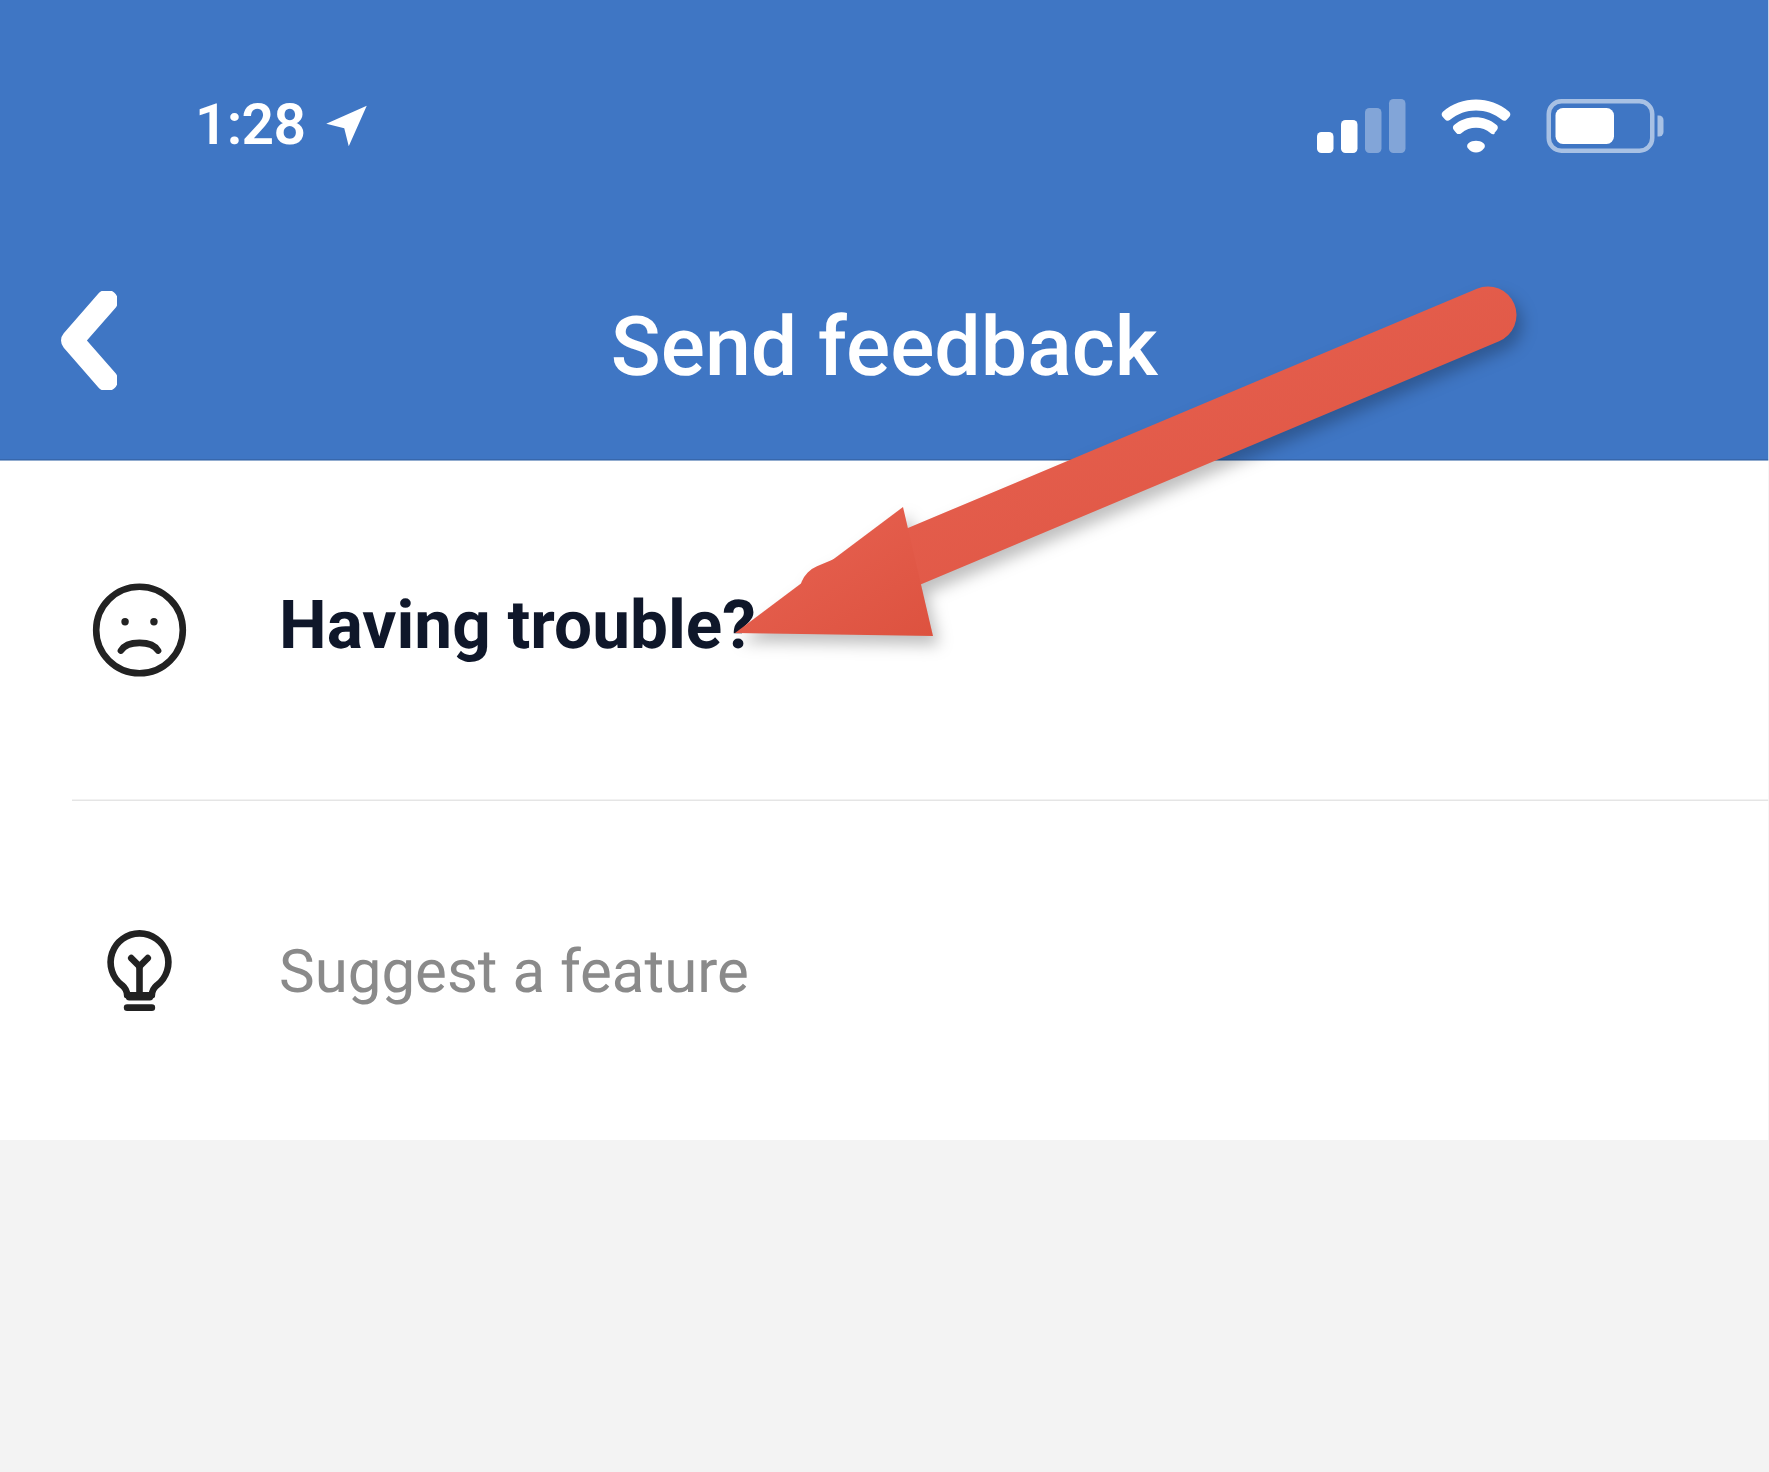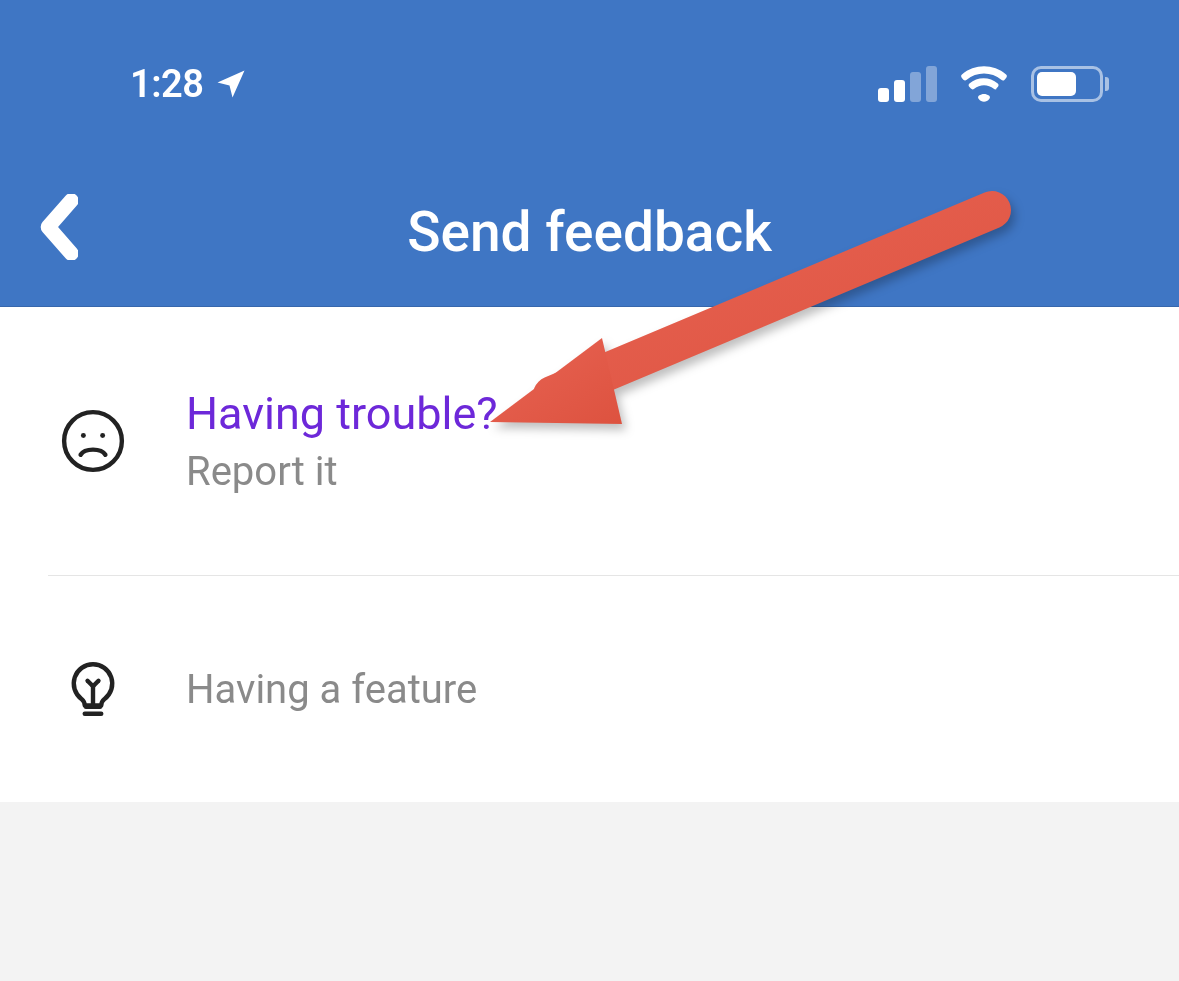--- a/index.html
+++ b/index.html
@@ -132,22 +132,22 @@
       margin-left: 48px;
     }
     .option-icon {
       width: 66px;
       height: 66px;
       stroke: #222;
       flex-shrink: 0;
     }
     .option-text .primary {
       font-size: 45px;
-      color: #6d28d9;
-      font-weight: 400;
+      color: #0f172a;
+      font-weight: 700;
       margin-bottom: 8px;
     }
     .option-text .secondary {
       font-size: 40px;
       color: #8a8a8a;
       font-weight: 400;
     }
     .annotation-arrow {
       position: absolute;
       pointer-events: none;
@@ -202,35 +202,34 @@
 <div class="content">
   <div class="option-row">
     <svg class="option-icon" viewBox="0 0 24 24" fill="none" stroke-width="1.6">
       <circle cx="12" cy="12" r="10.5"></circle>
       <circle cx="8.5" cy="10" r="0.9" fill="#222" stroke="none"></circle>
       <circle cx="15.5" cy="10" r="0.9" fill="#222" stroke="none"></circle>
       <path d="M7.5 17 C9 14.5 15 14.5 16.5 17" stroke-linecap="round"></path>
     </svg>
     <div class="option-text">
       <div class="primary">Having trouble?</div>
-      <div class="secondary">Report it</div>
     </div>
   </div>
   <div class="divider"></div>
   <div class="option-row">
     <svg class="option-icon" viewBox="0 0 24 24" fill="none" stroke-width="1.6" stroke-linecap="round" stroke-linejoin="round">
       <path d="M9 21 h6"></path>
       <path d="M9.5 18.5 h5"></path>
       <path d="M12 3 a7 7 0 0 0-4.2 12.6 c0.7 0.6 1.2 1.4 1.2 2.4 h6 c0-1 0.5-1.8 1.2-2.4 A7 7 0 0 0 12 3 z"></path>
       <line x1="12" y1="11" x2="12" y2="18"></line>
       <line x1="12" y1="11" x2="10" y2="9"></line>
       <line x1="12" y1="11" x2="14" y2="9"></line>
     </svg>
     <div class="option-text">
-      <div class="secondary">Having a feature</div>
+      <div class="secondary">Suggest a feature</div>
     </div>
   </div>
 </div>
 
 <svg class="annotation-arrow" viewBox="0 0 540 290">
   <defs>
     <linearGradient id="ag" x1="0" y1="0" x2="1" y2="1">
       <stop offset="0%" stop-color="#e86454"></stop>
       <stop offset="100%" stop-color="#dd523f"></stop>
     </linearGradient>

